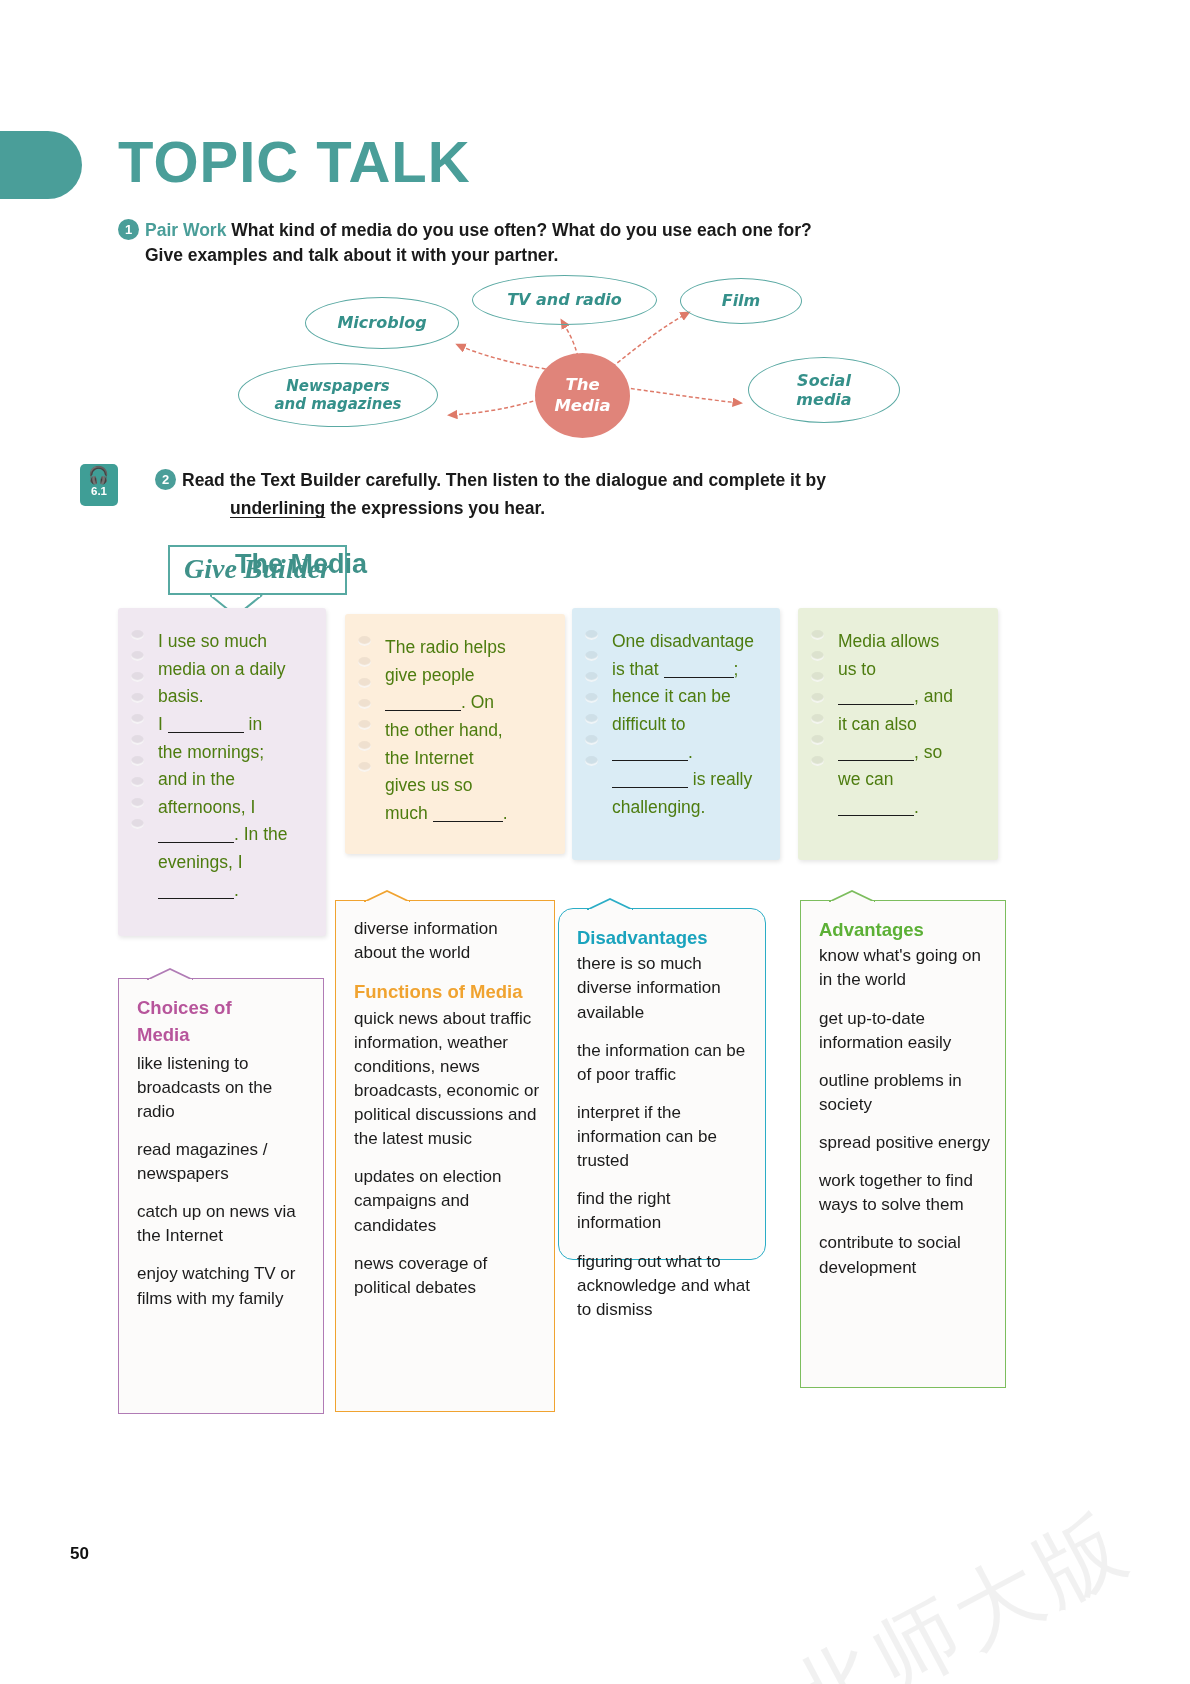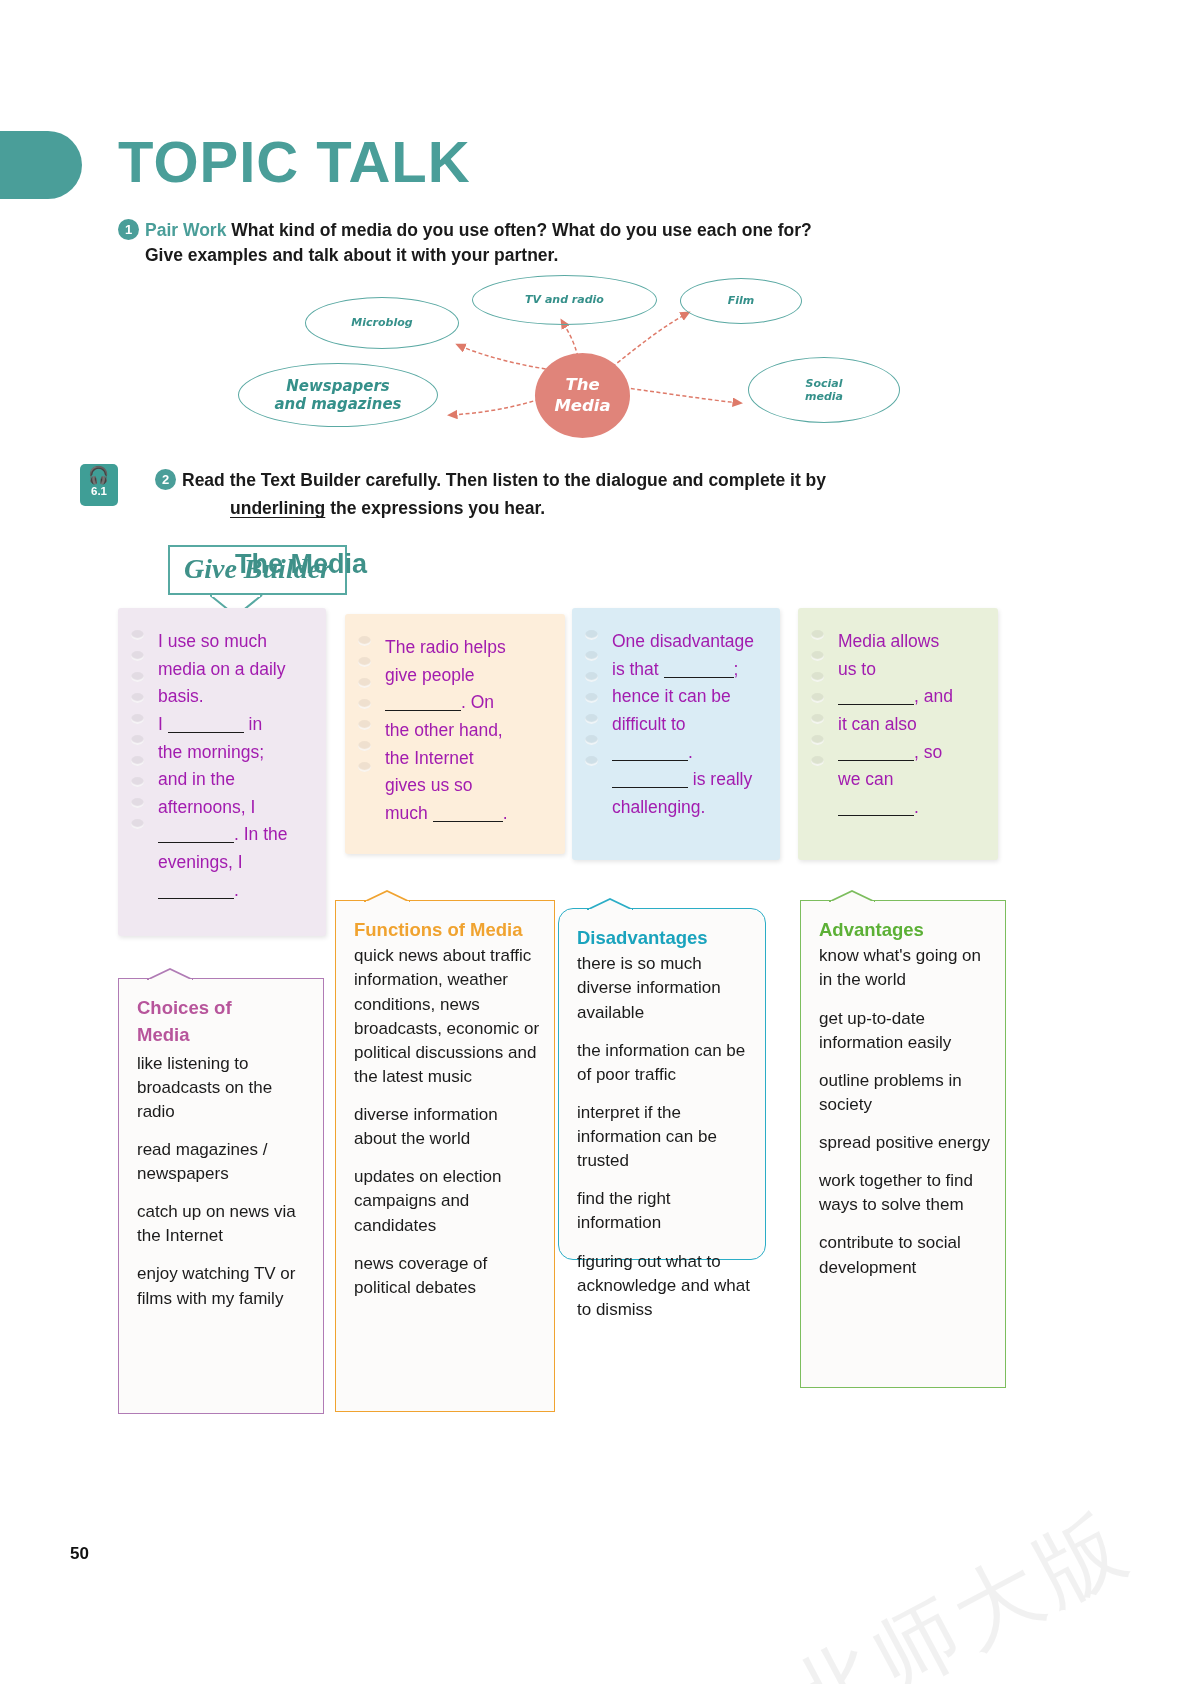--- a/index.html
+++ b/index.html
@@ -41,21 +41,21 @@
   
   .mindmap { position:absolute; left:200px; top:275px; width:740px; height:175px; }
   .mm-svg { position:absolute; left:0; top:0; }
   .node {
     position:absolute;
     border:1.4px solid #5aa9a3;
     border-radius:50%;
     color:#35908a;
     font-family:"DejaVu Sans", sans-serif;
     font-style:italic; font-weight:bold;
-    font-size:11px;
+    font-size:16px;
     display:flex; align-items:center; justify-content:center;
     text-align:center; line-height:1.2;
     background:transparent;
   }
   .center-node {
     position:absolute;
     background:#e0847a; color:#ffffff;
     border-radius:50%;
     font-family:"DejaVu Sans", sans-serif;
     font-style:italic; font-weight:bold; font-size:16.5px;
@@ -87,21 +87,21 @@
   }
   .tb-title {
     position:absolute; left:235px; top:549px;
     font-size:27px; font-weight:bold; color:#3f9189;
   }
 
   
   .note {
     position:absolute;
     border-radius:3px;
-    font-size:17.5px; line-height:1.58; color:#a21caf;
+    font-size:17.5px; line-height:1.58; color:#4d7c0f;
     padding:20px 14px 16px 40px;
     box-shadow:1px 2px 4px rgba(0,0,0,0.10);
   }
   .note .holes {
     position:absolute; left:13px; top:22px; width:13px;
   }
   .hole {
     width:13px; height:10px; margin-bottom:11px;
     border-radius:50%;
     background:rgba(0,0,0,0.055);
@@ -333,25 +333,25 @@
   <p>enjoy watching TV or films with my family</p>
 </div>
 
 <div class="callout" style="left:335px; top:900px; width:220px; height:512px; border-color:#f0a330;">
   <span class="notch">
     <svg width="48" height="13">
         <path d="M0,12 L23,1 L46,12" fill="#fcfbfa" stroke="#f0a330" stroke-width="1.6"></path>
         <path d="M2,12.5 L45,12.5" stroke="#fcfbfa" stroke-width="3"></path>
       </svg>
   </span>
+  <p>diverse information about the world</p>
   <p>
     <span class="co-title" style="color:#f0a330">Functions of Media</span>
     <span>quick news about traffic information, weather conditions, news broadcasts, economic or political discussions and the latest music</span>
   </p>
-  <p>diverse information about the world</p>
   <p>updates on election campaigns and candidates</p>
   <p>news coverage of political debates</p>
 </div>
 
 <div class="callout" style="left:558px; top:908px; width:208px; height:352px; border-color:#2badc6;border-radius:15px;">
   <span class="notch">
     <svg width="48" height="13">
         <path d="M0,12 L23,1 L46,12" fill="#fcfbfa" stroke="#2badc6" stroke-width="1.6"></path>
         <path d="M2,12.5 L45,12.5" stroke="#fcfbfa" stroke-width="3"></path>
       </svg>

